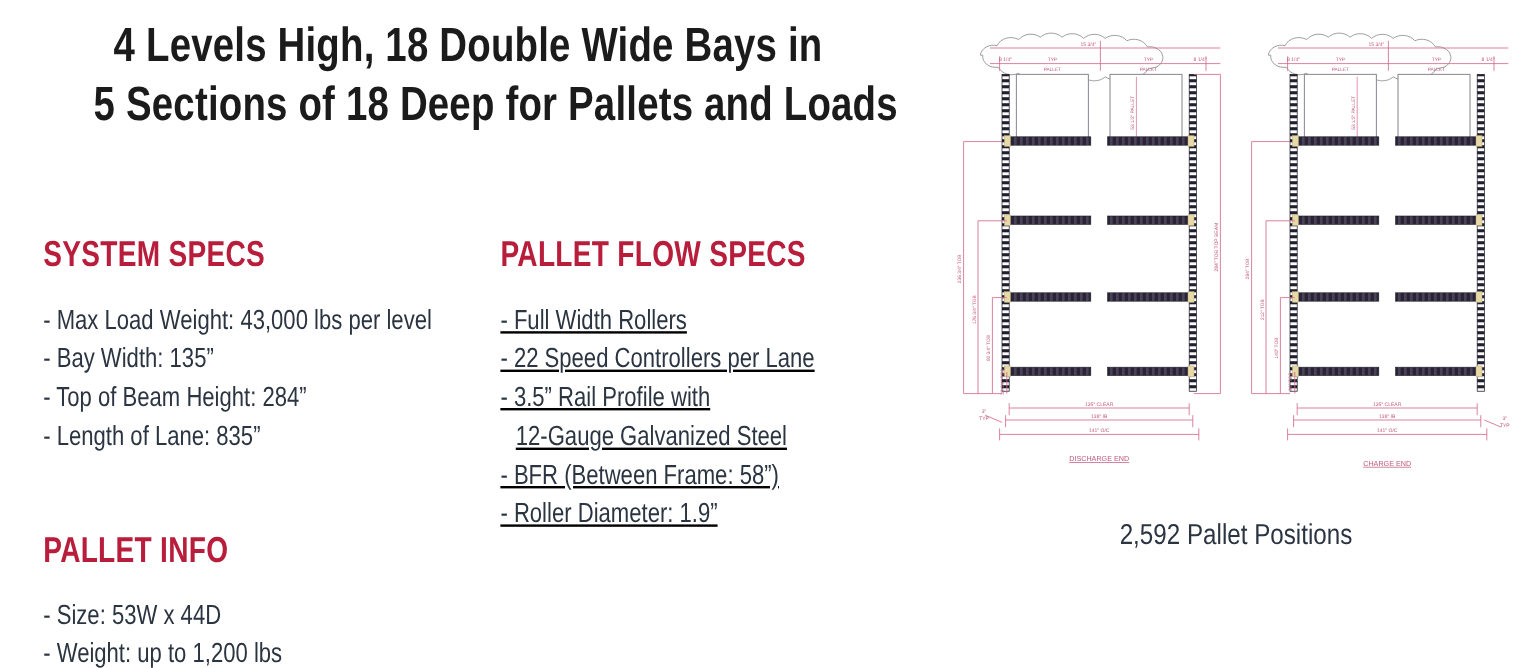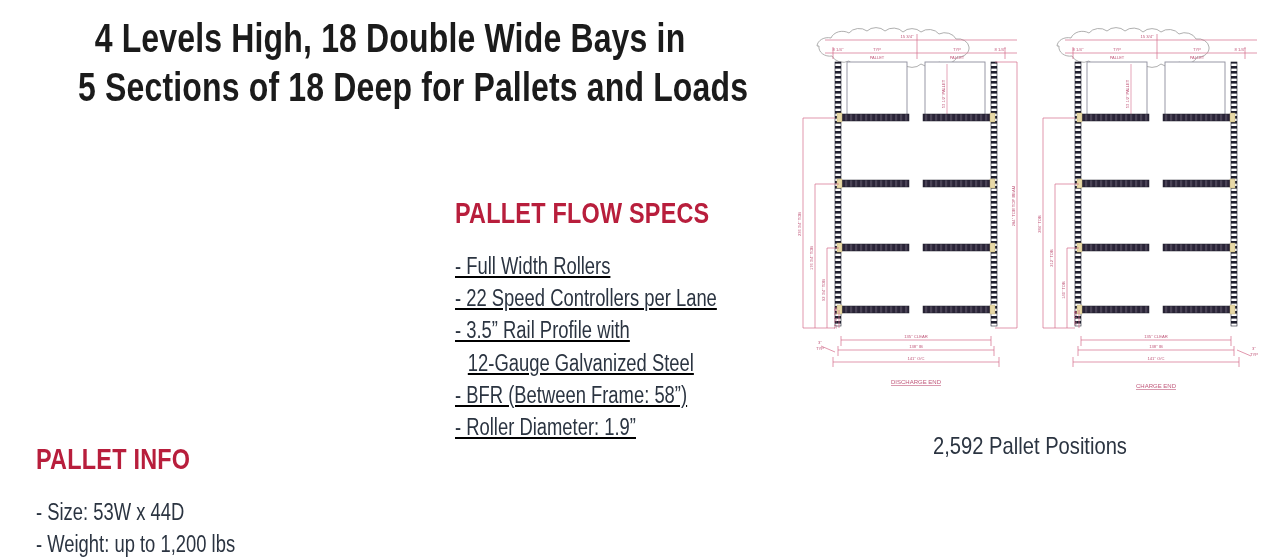--- a/index.html
+++ b/index.html
@@ -45,21 +45,21 @@
     line-height:1.40;
     font-family:"Liberation Sans Narrow","Liberation Sans",sans-serif;
     transform:scaleX(.80);
     transform-origin:left top;
     white-space:nowrap;
   }
   .spec-list li.indent{padding-left:16px;}
 
   #system-specs{position:absolute;left:36px;top:196px;}
   #system-specs .spec-list{margin-top:20px;}
-  #pallet-flow-specs{position:absolute;left:455px;top:196px;}
+  #pallet-flow-specs{position:absolute;left:417px;top:196px;}
   #pallet-flow-specs .spec-list{margin-top:20px;text-decoration:underline;}
   #pallet-info{position:absolute;left:36px;top:442px;}
   #pallet-info .spec-list{margin-top:20px;}
 
   
   .cad-wrap{
     position:absolute;left:795px;top:6px;width:470px;height:420px;
   }
   .cad-caption{
     position:absolute;left:795px;top:432px;width:470px;
@@ -75,20 +75,29 @@
 </head>
 <body>
 
 <div class="page">
 
   <div class="headline">
     <span class="hl-line">4 Levels High, 18 Double Wide Bays in</span>
     <span class="hl-line">5 Sections of 18 Deep for Pallets and Loads</span>
   </div>
 
+  <div id="system-specs">
+    <div class="sec-title">SYSTEM SPECS</div>
+    <ul class="spec-list">
+      <li>- Max Load Weight: 43,000 lbs per level</li>
+      <li>- Bay Width: 135”</li>
+      <li>- Top of Beam Height: 284”</li>
+      <li>- Length of Lane: 835”</li>
+    </ul>
+  </div>
 
   <div id="pallet-flow-specs">
     <div class="sec-title">PALLET FLOW SPECS</div>
     <ul class="spec-list">
       <li>- Full Width Rollers</li>
       <li>- 22 Speed Controllers per Lane</li>
       <li>- 3.5” Rail Profile with</li>
       <li class="indent">12-Gauge Galvanized Steel</li>
       <li>- BFR (Between Frame: 58”)</li>
       <li>- Roller Diameter: 1.9”</li>

